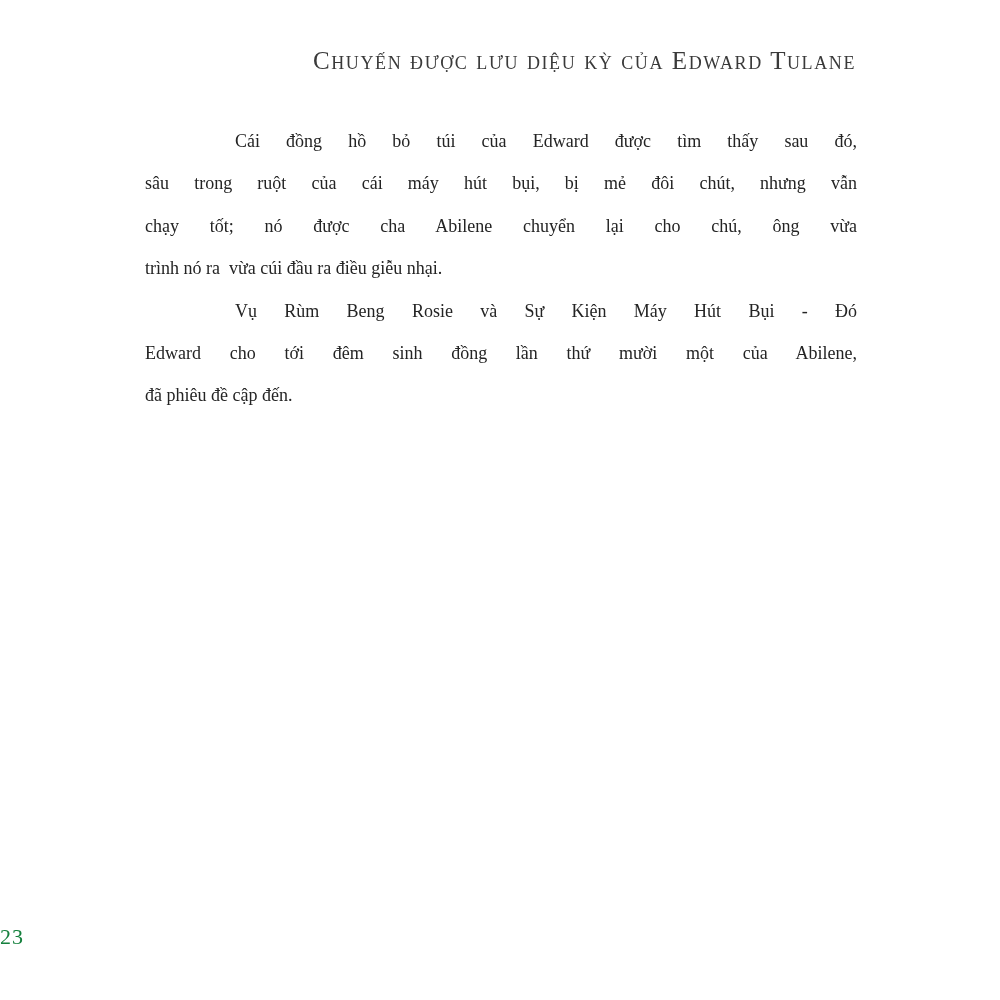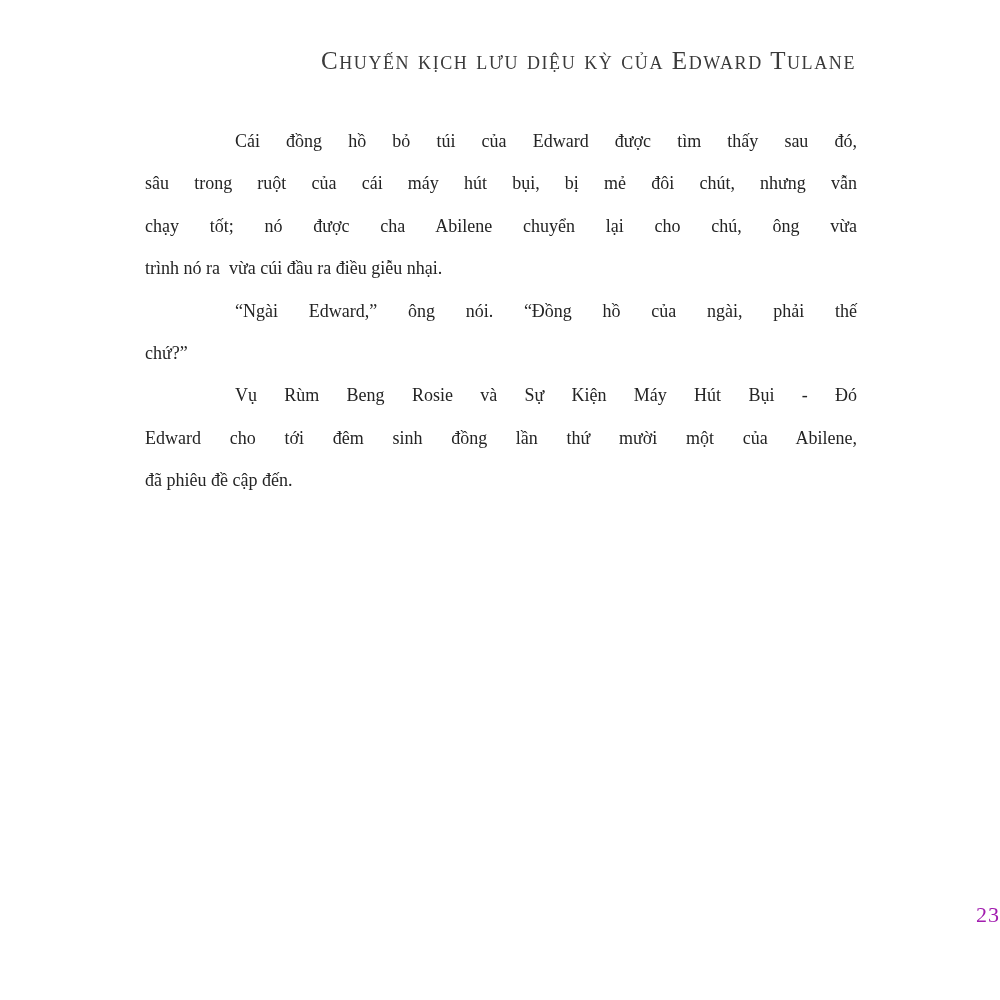--- a/index.html
+++ b/index.html
@@ -44,45 +44,41 @@
   .line.justified {
     text-align: justify;
     text-align-last: justify;
   }
   .line.indent {
     text-indent: 90px;
   }
 
   .folio {
     position: absolute;
-    top: 902px;
+    top: 924px;
     left: 0;
     width: 100%;
-    text-align: right;
+    text-align: left;
     font-size: 22px;
     letter-spacing: 1px;
-    color: #a21caf;
+    color: #15803d;
   }
 </style>
 </head>
 <body>
 
 <div class="page">
-  <div class="running-head">Chuyến kịch lưu diệu kỳ của Edward Tulane</div>
+  <div class="running-head">Chuyến được lưu diệu kỳ của Edward Tulane</div>
 
   <div class="body-text" id="paragraphs">
       <div class="paragraph">
         <div class="line justified indent">Cái đồng hồ bỏ túi của Edward được tìm thấy sau đó,</div>
         <div class="line justified">sâu trong ruột của cái máy hút bụi, bị mẻ đôi chút, nhưng vẫn</div>
         <div class="line justified">chạy tốt; nó được cha Abilene chuyển lại cho chú, ông vừa</div>
         <div class="line">trình nó ra  vừa cúi đầu ra điều giễu nhại.</div>
-      </div>
-      <div class="paragraph">
-        <div class="line justified indent">“Ngài Edward,” ông nói. “Đồng hồ của ngài, phải thế</div>
-        <div class="line">chứ?”</div>
       </div>
       <div class="paragraph">
         <div class="line justified indent">Vụ Rùm Beng Rosie và Sự Kiện Máy Hút Bụi - Đó</div>
         <div class="line justified">Edward cho tới đêm sinh đồng lần thứ mười một của Abilene,</div>
         <div class="line">đã phiêu đề cập đến.</div>
       </div>
     </div>
 
   <div class="folio">23</div>
 </div>

